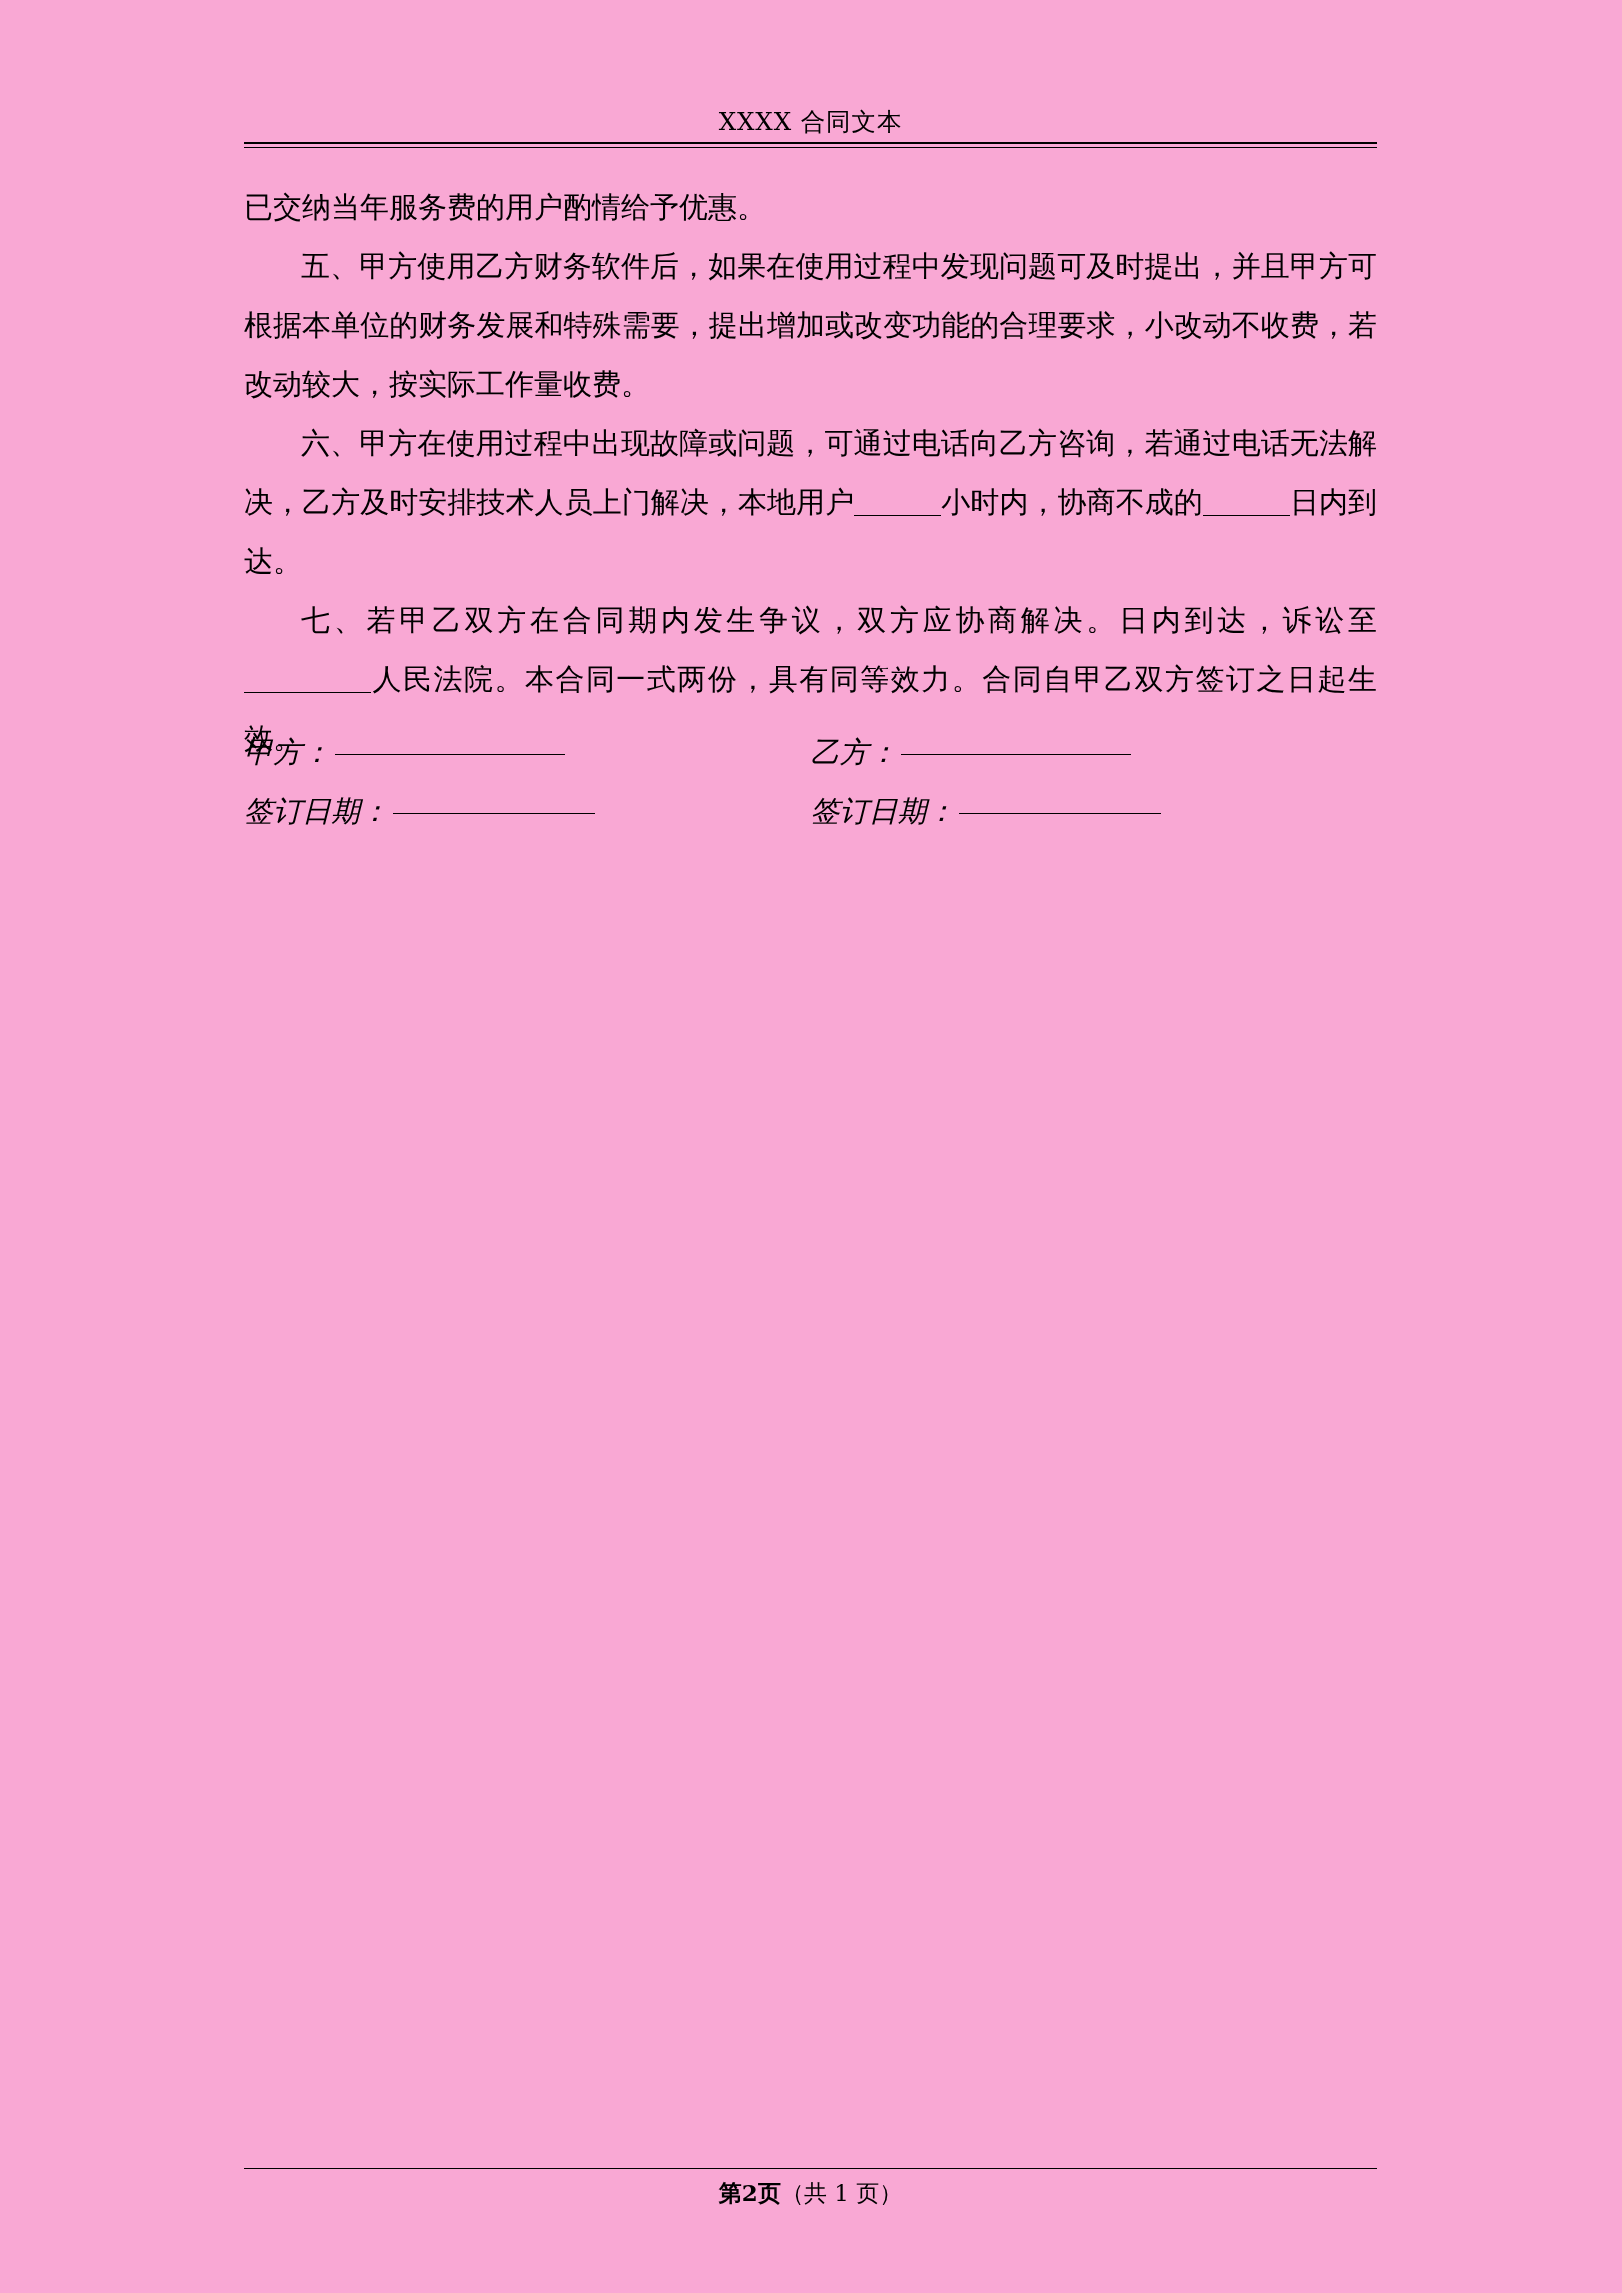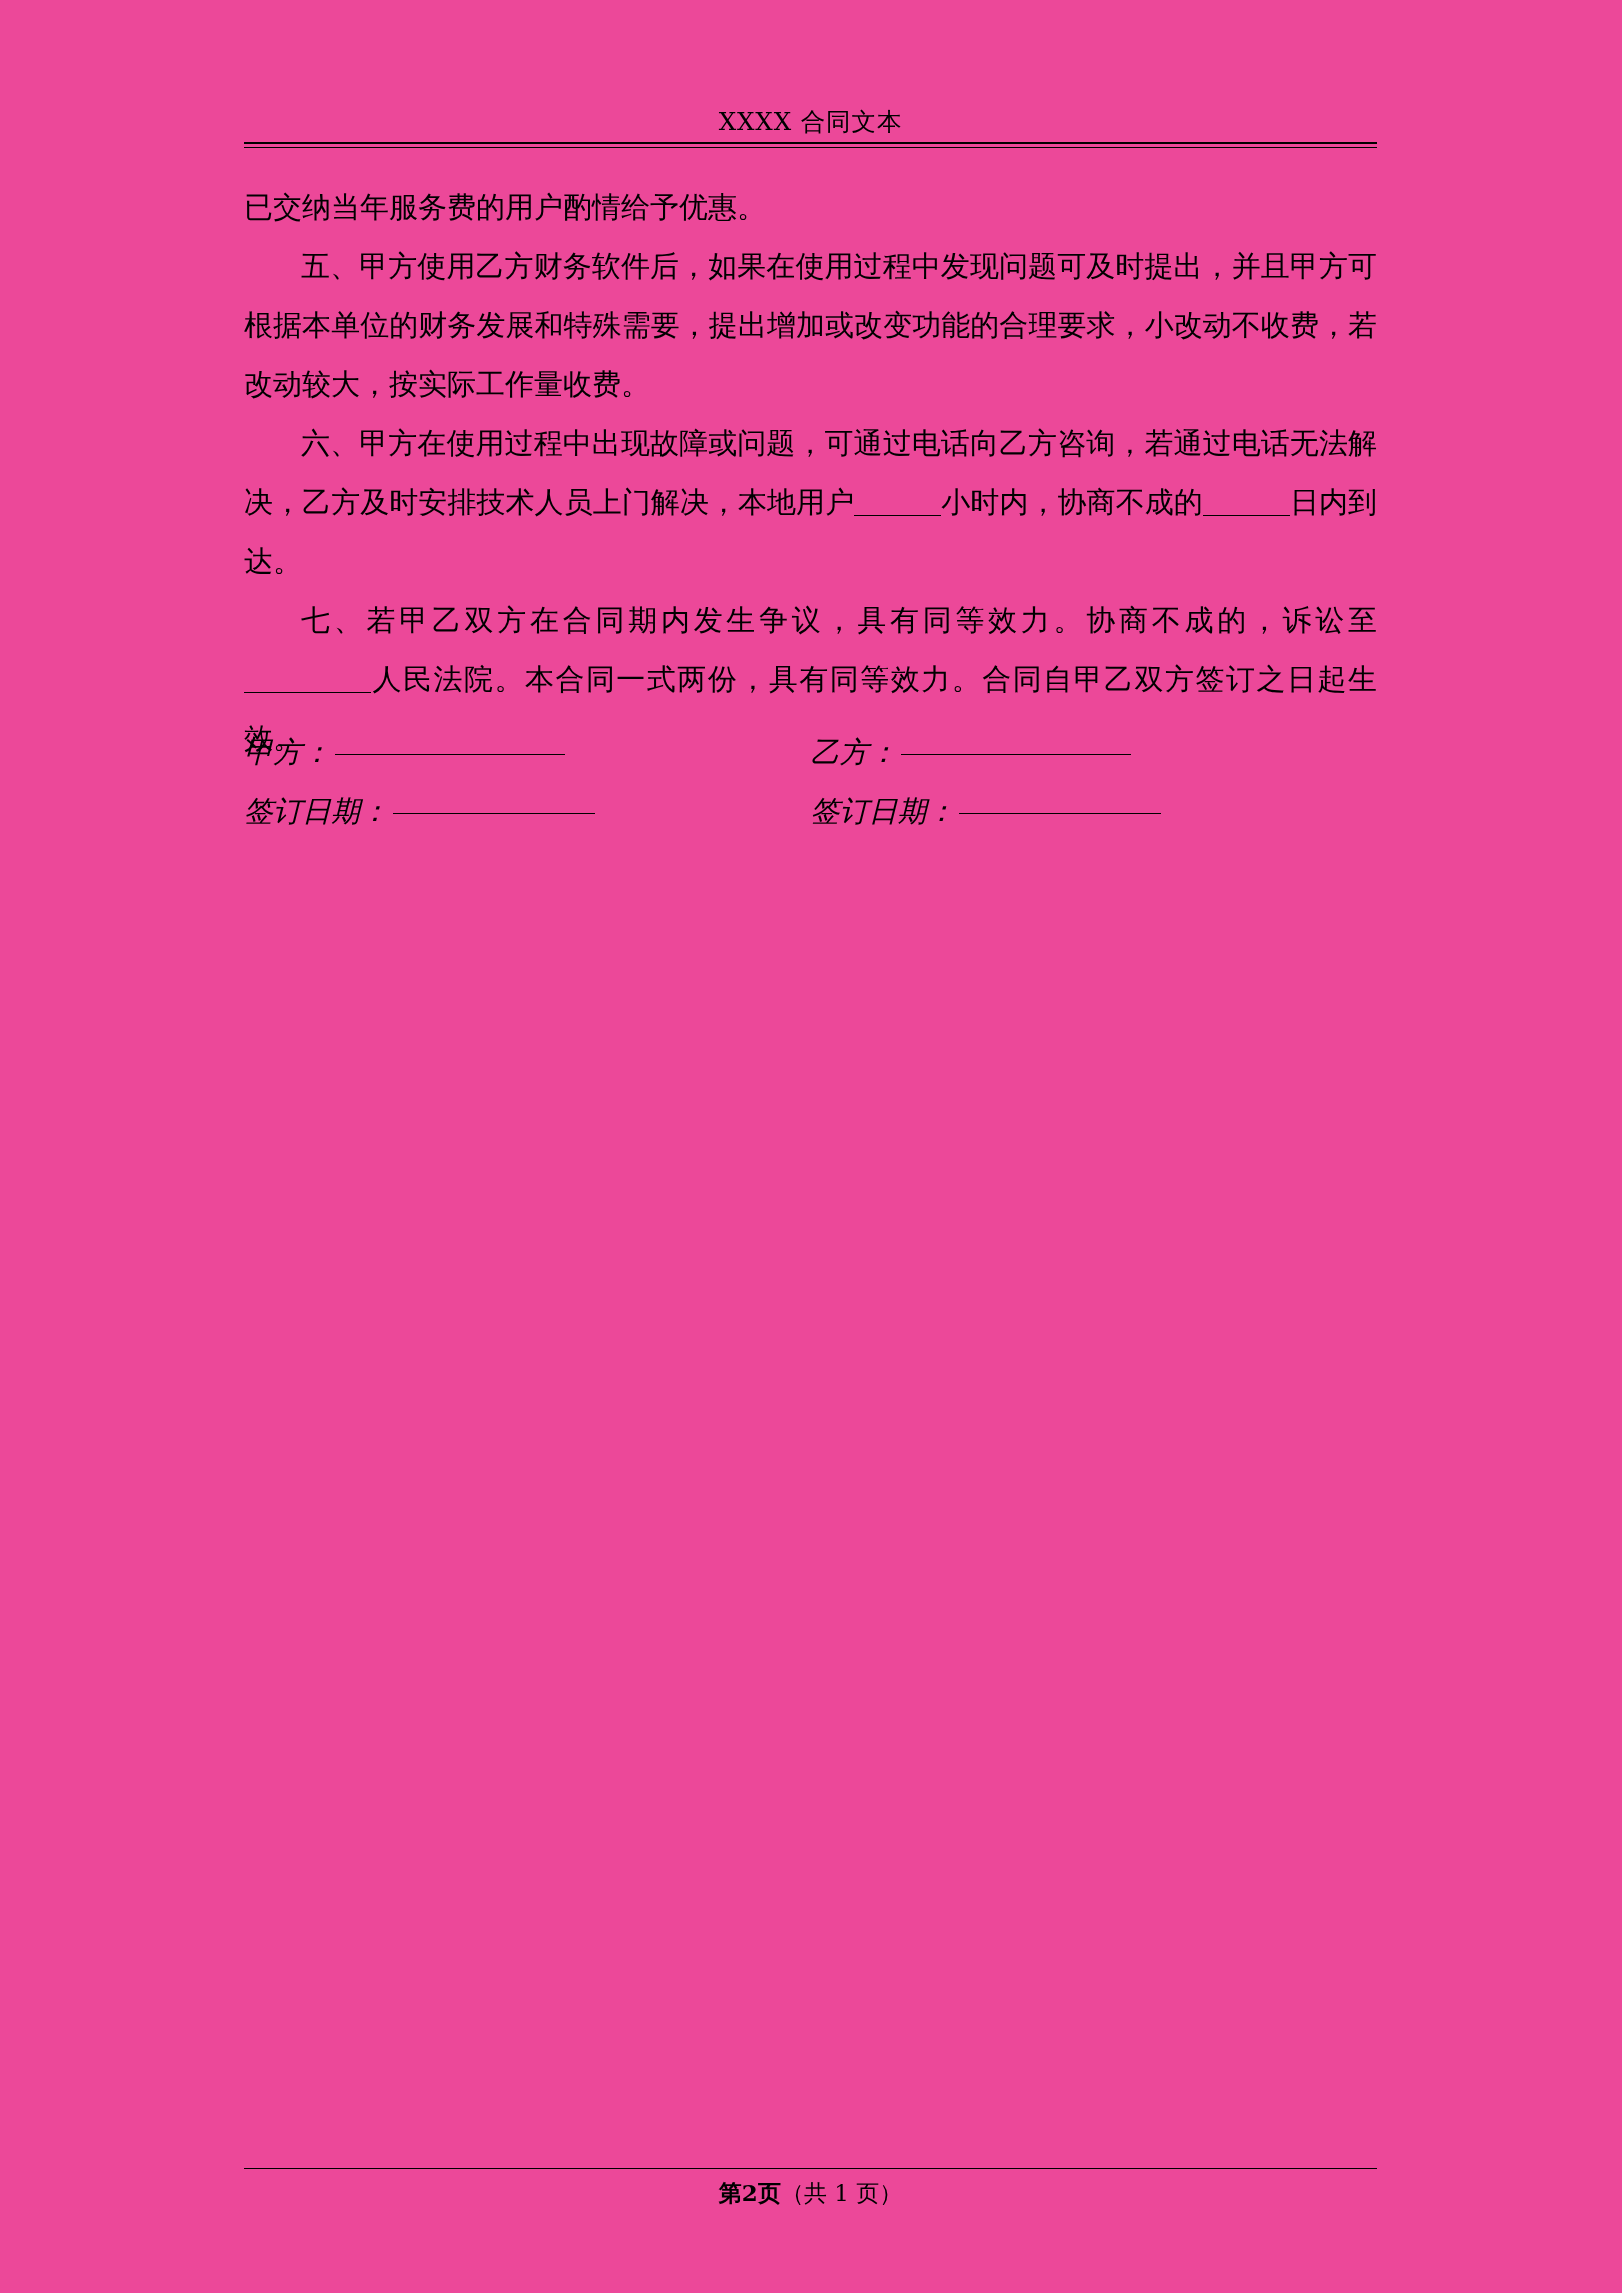--- a/index.html
+++ b/index.html
@@ -8,21 +8,21 @@
     background: #ffffff;
   }
   body {
     font-family: "DejaVu Serif", "Liberation Serif", serif;
     color: #000000;
   }
   .page {
     position: relative;
     width: 1623px;
     height: 2294px;
-    background: #ec4899;
+    background: #f9a8d4;
     box-sizing: border-box;
     overflow: hidden;
   }
   .content {
     position: absolute;
     left: 244px;
     top: 0;
     width: 1133px;
     height: 2294px;
   }
@@ -151,21 +151,21 @@
     <div class="header-rule"></div>
     <div class="header-rule-inner"></div>
 
     <div class="body-text">
       <p class="para">已交纳当年服务费的用户酌情给予优惠。</p>
 
       <p class="para indent">五、甲方使用乙方财务软件后，如果在使用过程中发现问题可及时提出，并且甲方可根据本单位的财务发展和特殊需要，提出增加或改变功能的合理要求，小改动不收费，若改动较大，按实际工作量收费。</p>
 
       <p class="para indent"><span>六、甲方在使用过程中出现故障或问题，可通过电话向乙方咨询，若通过电话无法解决，乙方及时安排技术人员上门解决，本地用户</span><span class="blank-s"></span><span>小时内，协商不成的</span><span class="blank-s"></span><span>日内到达。</span></p>
 
-      <p class="para indent"><span>七、若甲乙双方在合同期内发生争议，具有同等效力。协商不成的，诉讼至</span><span class="blank-m"></span><span>人民法院。本合同一式两份，具有同等效力。合同自甲乙双方签订之日起生效。</span></p>
+      <p class="para indent"><span>七、若甲乙双方在合同期内发生争议，双方应协商解决。日内到达，诉讼至</span><span class="blank-m"></span><span>人民法院。本合同一式两份，具有同等效力。合同自甲乙双方签订之日起生效。</span></p>
     </div>
 
     <div class="sig-block">
       <div class="sig-row">
         <div class="sig-col">
           <span class="lbl">甲方：</span>
           <span class="sig-line w-a"></span>
         </div>
         <div class="sig-col">
           <span class="lbl">乙方：</span>

